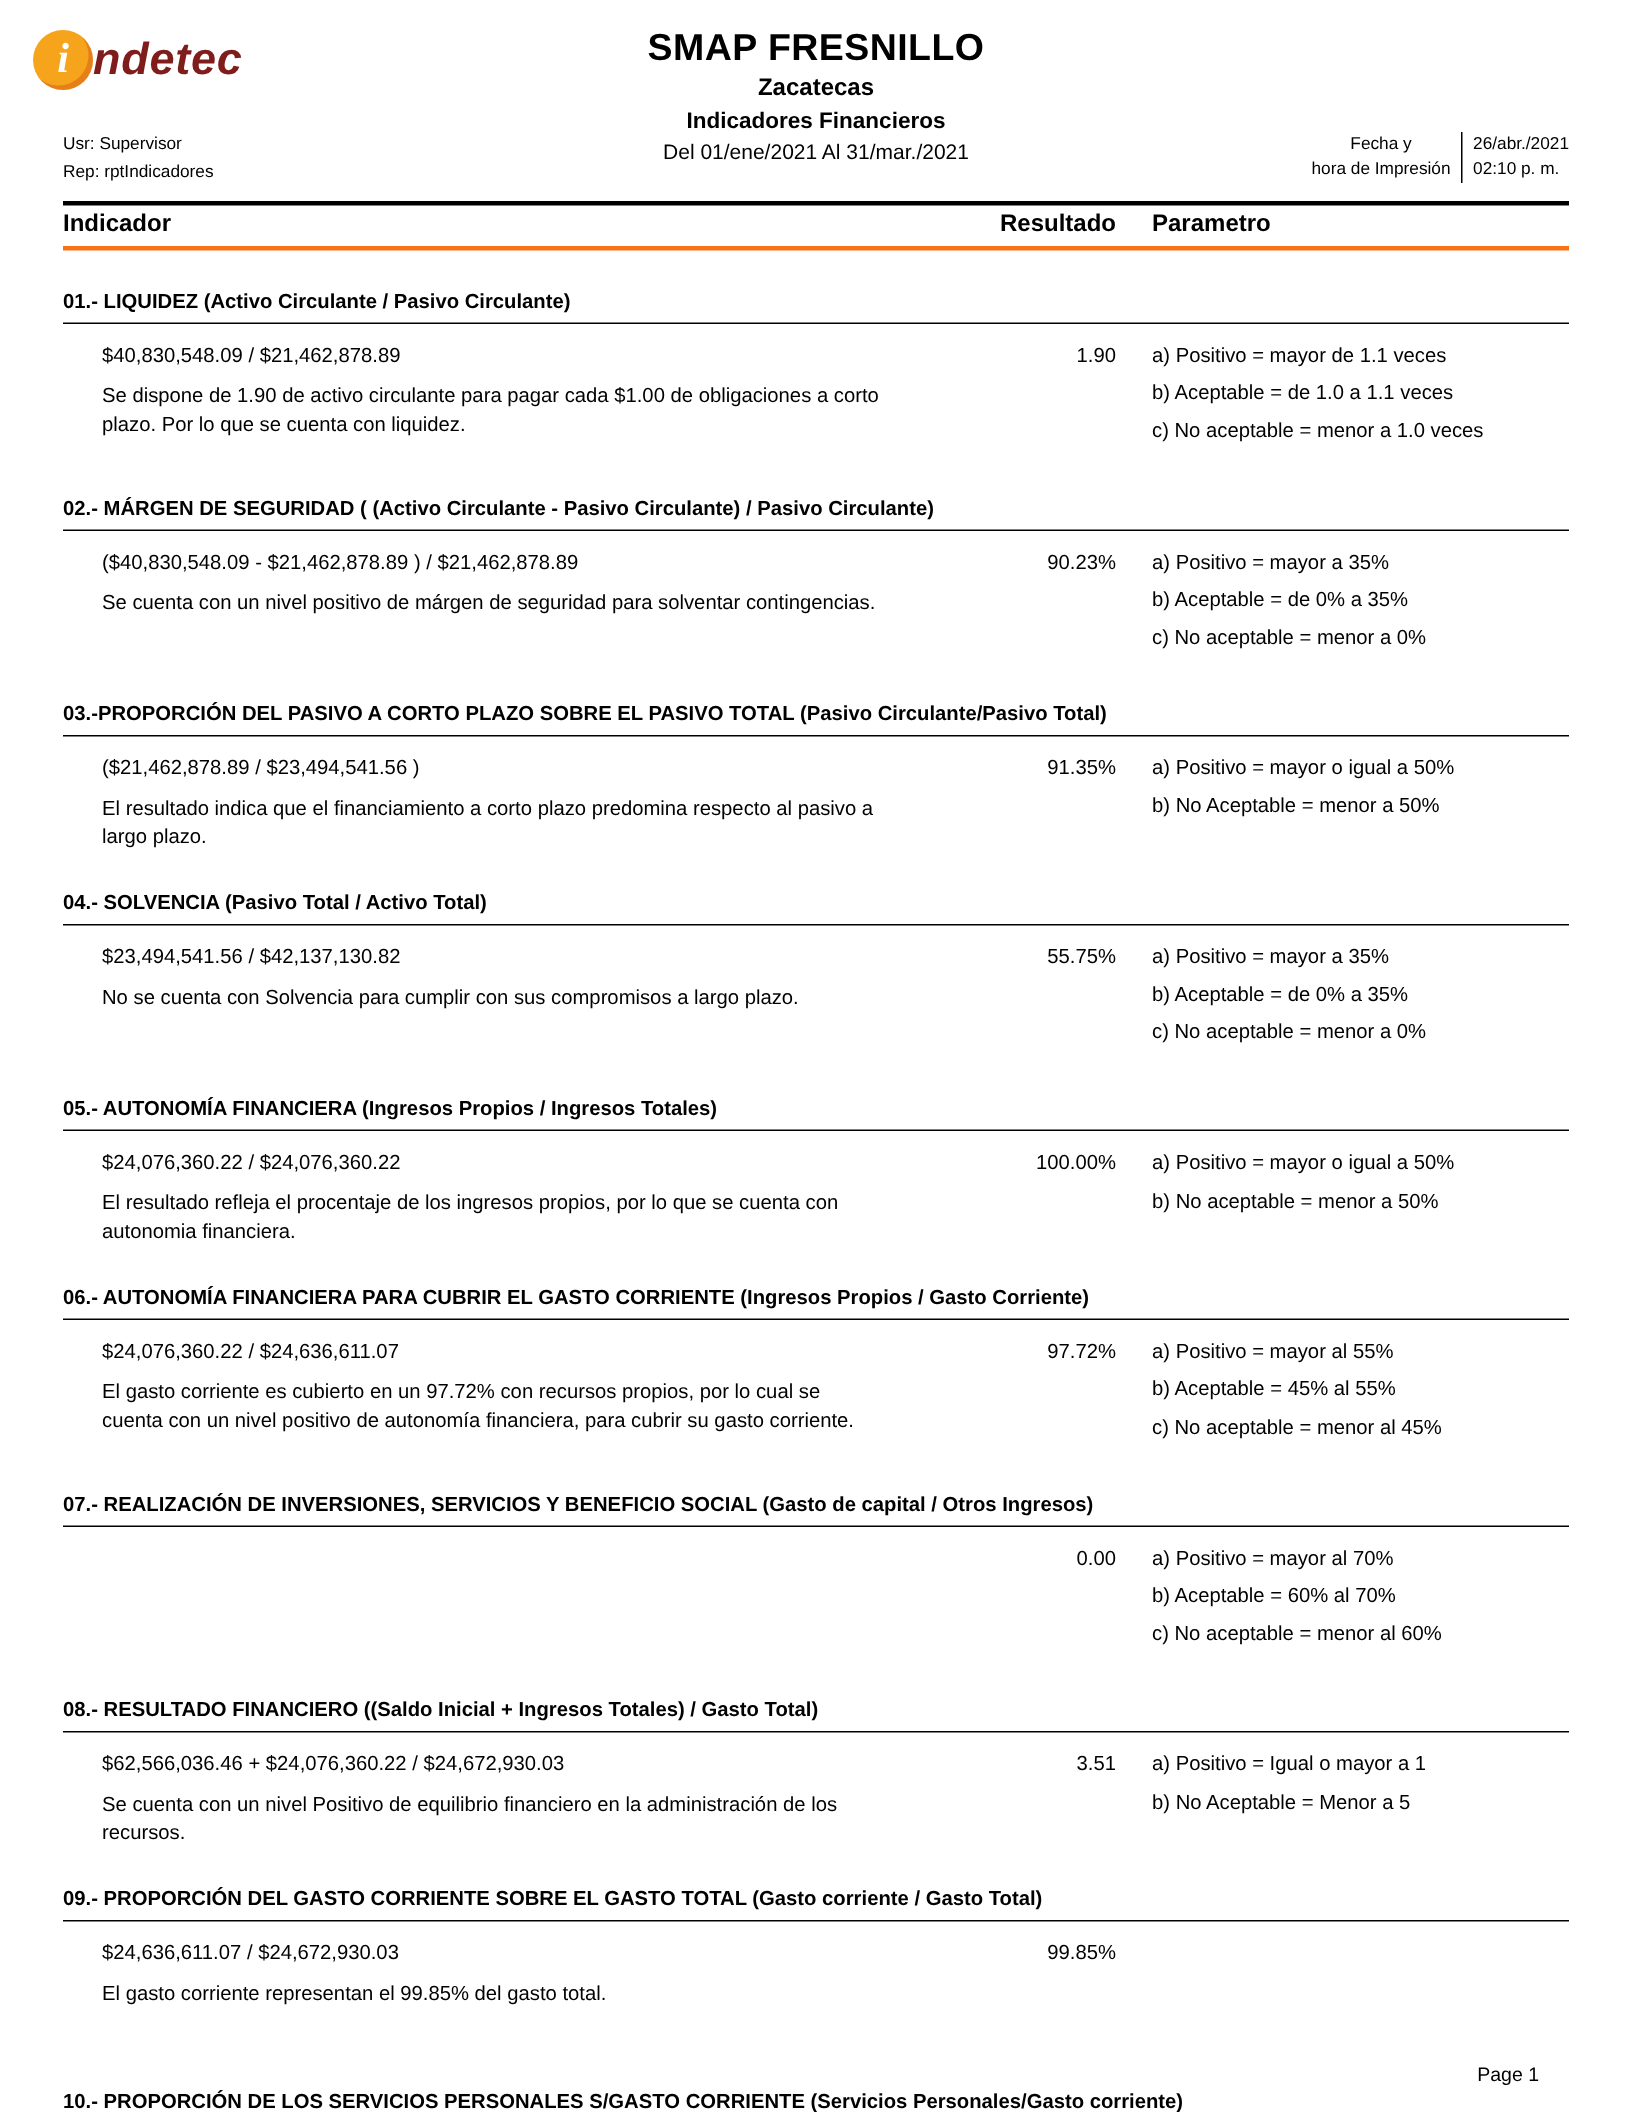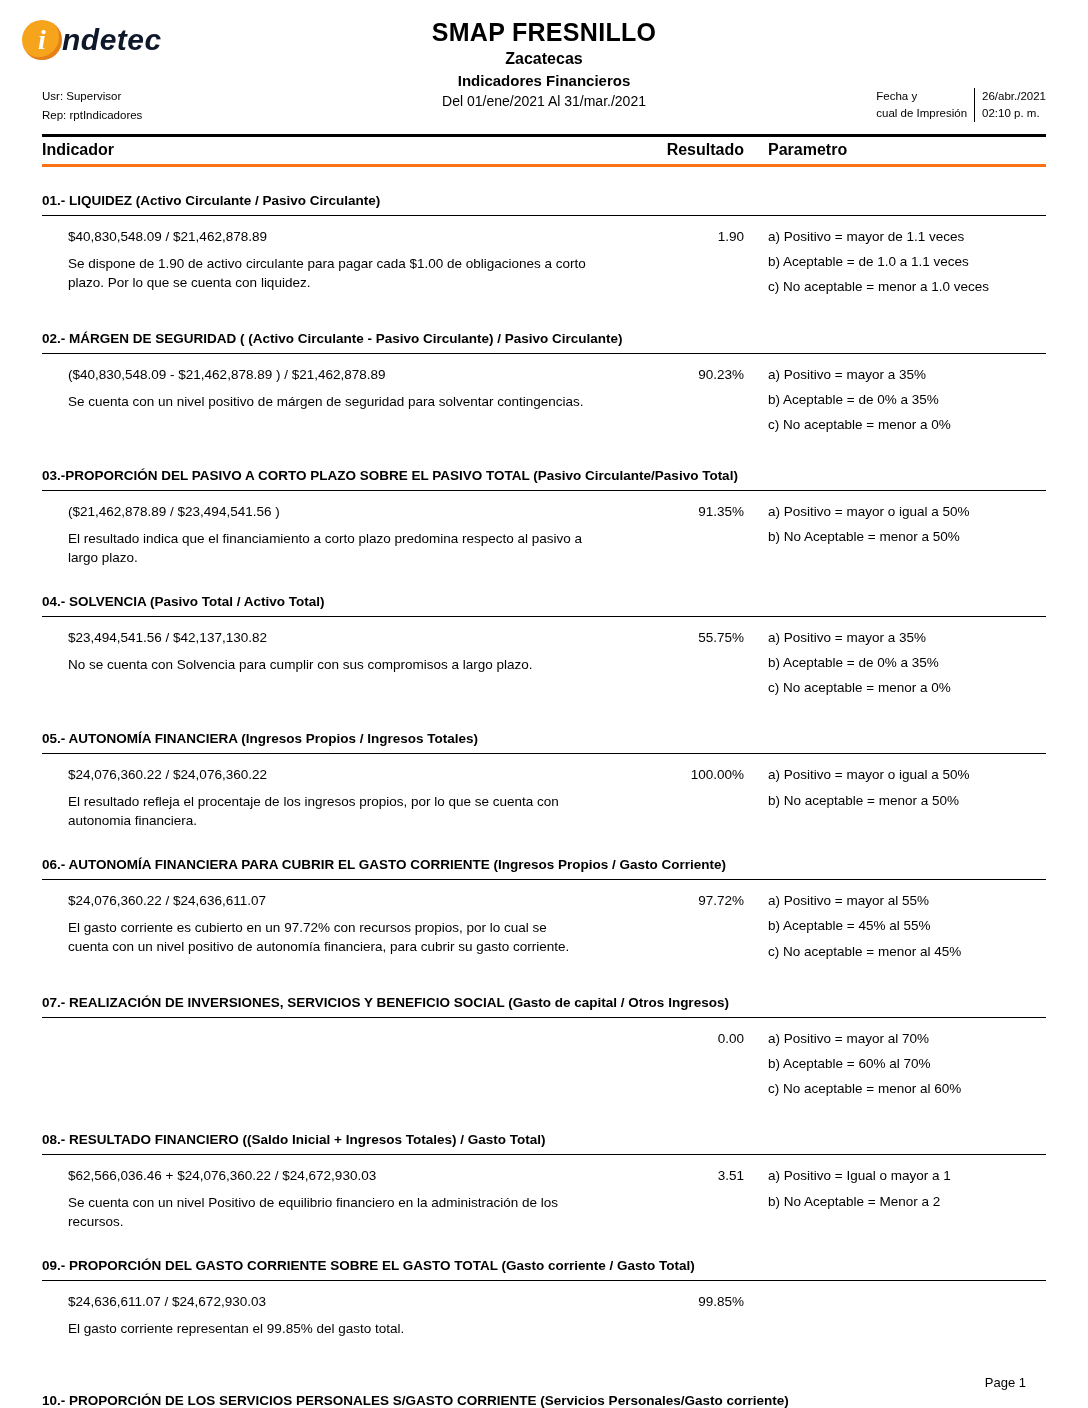--- a/index.html
+++ b/index.html
@@ -43,21 +43,21 @@
   .h-period  { font-size: 14px; font-weight: normal; margin-top: 4px; }
 
   .meta-left {
     position: absolute; left: 0; bottom: 2px;
     font-size: 11.5px; line-height: 1.6;
   }
   .meta-right {
     position: absolute; right: 0; bottom: 4px;
     display: flex; font-size: 11.5px; align-items: stretch;
   }
-  .meta-right .labels { text-align: left; padding-right: 7px; line-height: 1.5; }
+  .meta-right .labels { text-align: center; padding-right: 7px; line-height: 1.5; }
   .meta-right .values { border-left: 1px solid #000; padding-left: 7px; line-height: 1.5; }
 
   
   .table-head {
     margin-top: 8px;
     border-top: 3px solid #000;
     border-bottom: 3px solid #f97316;
     padding: 4px 0 5px 0;
     display: grid;
     grid-template-columns: 1fr 130px 278px;
@@ -94,39 +94,39 @@
   }
 </style>
 </head>
 <body>
 
 <div class="page">
 
   <div class="header">
     <div class="logo">
       <span class="logo-circle" style="background: rgb(247, 164, 29);">i</span>
-      <span class="logo-word" style="color: #0f172a;">ndetec</span>
+      <span class="logo-word" style="color: #7f1d1d;">ndetec</span>
     </div>
 
     <div class="header-center">
       <div class="h-title">SMAP FRESNILLO</div>
       <div class="h-sub">Zacatecas</div>
       <div class="h-report">Indicadores Financieros</div>
       <div class="h-period">Del 01/ene/2021 Al 31/mar./2021</div>
     </div>
 
     <div class="meta-left">
       <div>Usr: Supervisor</div>
       <div>Rep: rptIndicadores</div>
     </div>
 
     <div class="meta-right">
       <div class="labels">
         <div>Fecha y</div>
-        <div>cual de Impresión</div>
+        <div>hora de Impresión</div>
       </div>
       <div class="values">
         <div>26/abr./2021</div>
         <div>02:10 p. m.</div>
       </div>
     </div>
   </div>
 
   <div class="table-head">
     <div class="th-indicador">Indicador</div>
@@ -256,21 +256,21 @@
     <div class="ind-title">08.- RESULTADO FINANCIERO  ((Saldo Inicial + Ingresos Totales) / Gasto Total)</div>
     <hr class="ind-rule">
     <div class="ind-body">
       <div class="ind-left">
         <div class="ind-formula">$62,566,036.46 + $24,076,360.22 / $24,672,930.03</div>
         <div class="ind-desc">Se cuenta con un nivel Positivo de equilibrio financiero en la administración de los recursos.</div>
       </div>
       <div class="ind-result">3.51</div>
       <div class="ind-params">
             <div class="param-line">a) Positivo = Igual o mayor a 1</div>
-            <div class="param-line">b) No Aceptable = Menor a 2</div>
+            <div class="param-line">b) No Aceptable = Menor a 5</div>
           </div>
     </div>
   </section>
 
   <section class="indicator">
     <div class="ind-title">09.- PROPORCIÓN DEL GASTO CORRIENTE SOBRE EL GASTO TOTAL (Gasto corriente / Gasto Total)</div>
     <hr class="ind-rule">
     <div class="ind-body">
       <div class="ind-left">
         <div class="ind-formula">$24,636,611.07 / $24,672,930.03</div>

